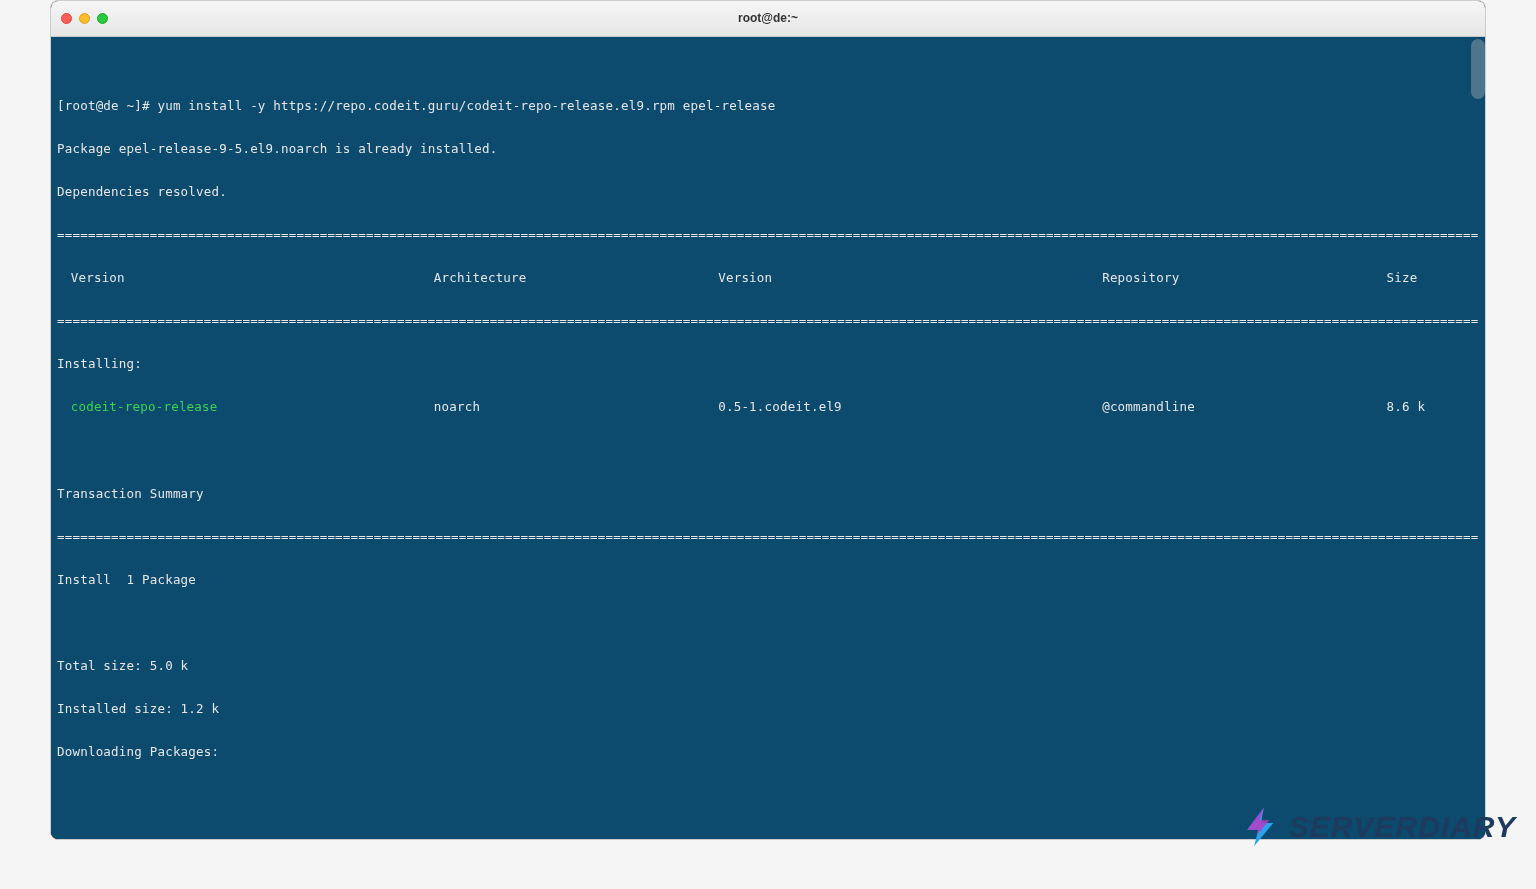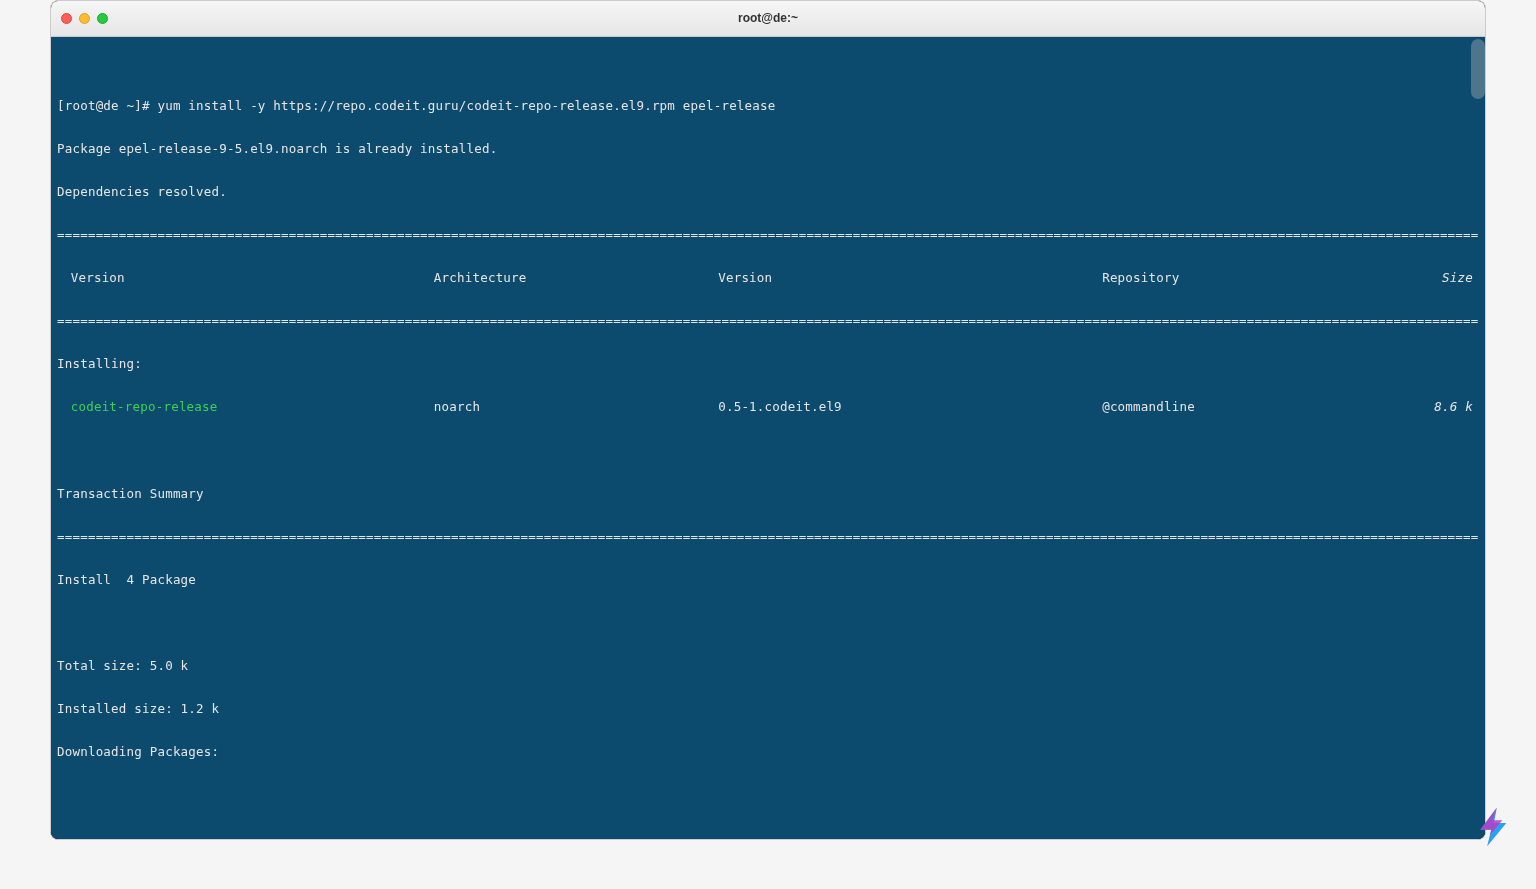--- a/index.html
+++ b/index.html
@@ -65,21 +65,21 @@
   .line { display: block; min-height: 1.15em; }
   .fr { float: right; text-align: right; }
   .clr::after { content:""; display:block; clear:both; }
   .green { color: #39d353; }
   .dbl-rule { color: #e6e6e6; overflow: hidden; white-space: nowrap; }
   .hdr-row { display: flex; }
   .c-pkg { flex: 0 0 26.5%; padding-left: 6px; }
   .c-arch { flex: 0 0 20%; }
   .c-ver { flex: 0 0 27%; }
   .c-repo { flex: 0 0 20%; }
-  .c-size { flex: 1; text-align: right; padding-right: 6px; font-style: italic; }
+  .c-size { flex: 1; padding-right: 6px; }
   .scrollbar {
     position: absolute;
     right: 0; top: 2px;
     width: 14px; height: 60px;
     background: rgba(200,200,200,0.35);
     border-radius: 7px;
   }
   .watermark {
     position: absolute;
     right: 20px;
@@ -129,21 +129,21 @@
     <div class="hdr-row">
       <span class="c-pkg green"> codeit-repo-release</span>
       <span class="c-arch">noarch</span>
       <span class="c-ver">0.5-1.codeit.el9</span>
       <span class="c-repo">@commandline</span>
       <span class="c-size">8.6 k</span>
     </div>
     <span class="line"> </span>
     <span class="line">Transaction Summary</span>
     <span class="line dbl-rule">==============================================================================================================================================================================================================================</span>
-    <span class="line">Install  4 Package</span>
+    <span class="line">Install  1 Package</span>
     <span class="line"> </span>
     <span class="line">Total size: 5.0 k</span>
     <span class="line">Installed size: 1.2 k</span>
     <span class="line">Downloading Packages:</span>
     
     
     
     
     
     
@@ -185,13 +185,14 @@
     
     
   </div>
 </div>
 
 <div class="watermark">
   <svg viewBox="0 0 64 64">
     <path d="M36 4 L12 36 L28 36 L22 60 L50 26 L32 26 Z" fill="#2aa3ef"></path>
     <path d="M36 4 L12 36 L28 36 L26 44 L44 22 L30 22 Z" fill="#b83cc4" opacity="0.85"></path>
   </svg>
+  <span>SERVERDIARY</span>
 </div>
 
 </body></html>

